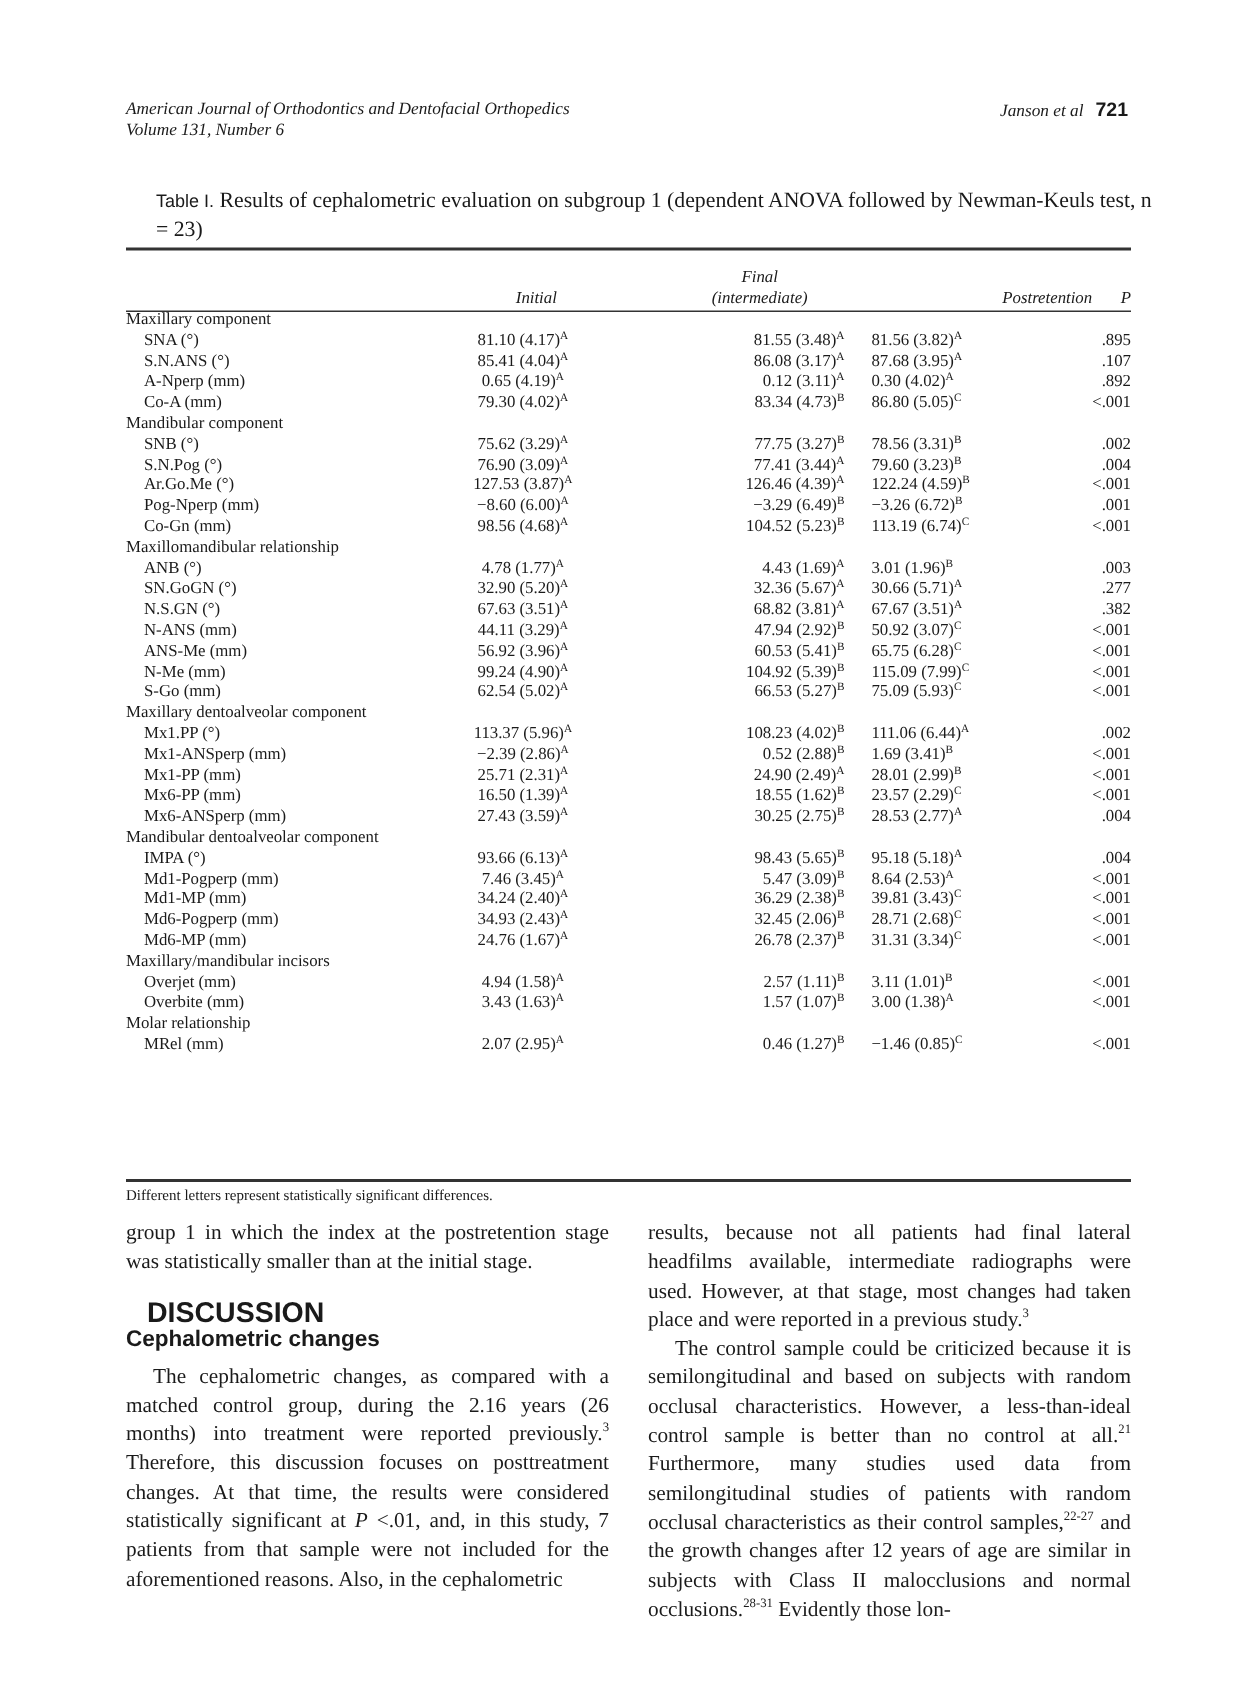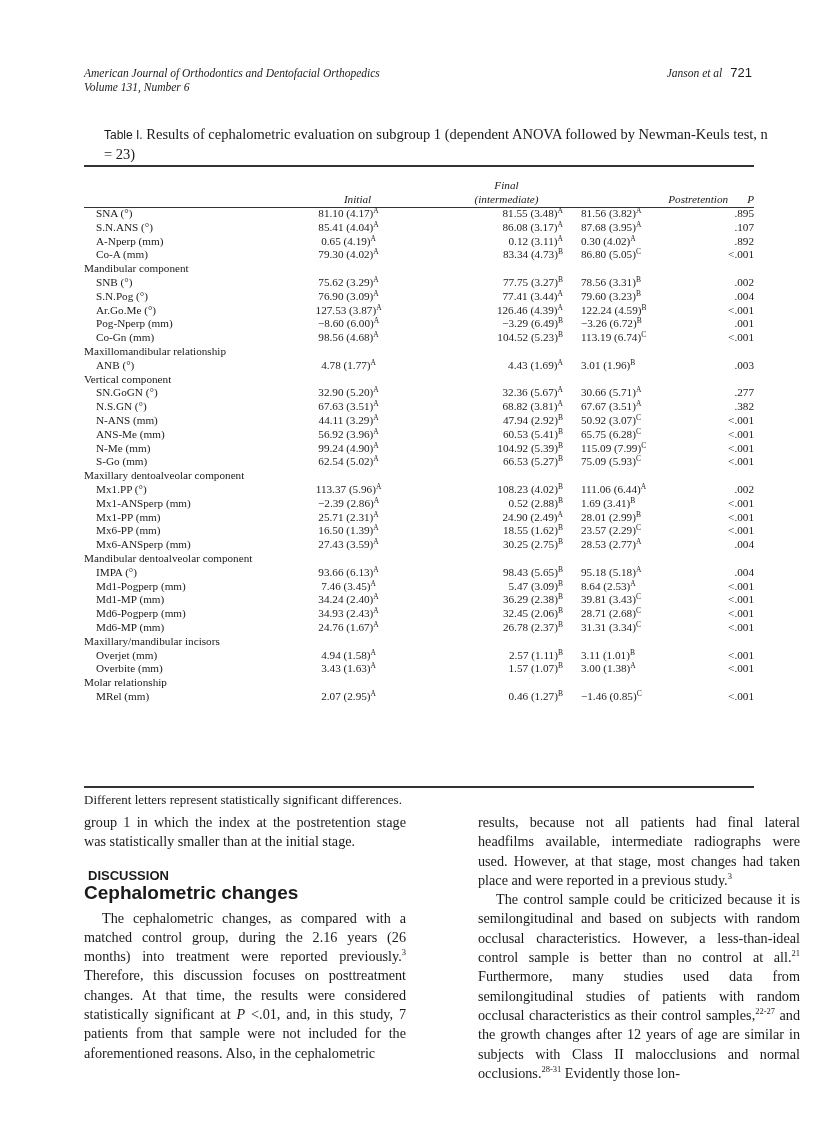--- a/index.html
+++ b/index.html
@@ -1,19 +1,19 @@
 <!DOCTYPE html>
 <html><head>
 <meta charset="utf-8">
 <style>
   html, body { margin: 0; padding: 0; background: #ffffff; }
   body { width: 838px; height: 1122px; position: relative; font-family: "Liberation Serif", serif; color: #1a1a1a; overflow: hidden; }
   .running-head { position: absolute; left: 84px; top: 66px; width: 668px; font-size: 11.5px; line-height: 14px; font-style: italic; }
   .running-head .right { position: absolute; right: 0; top: 0; }
-  .running-head .page-num { font-style: normal; font-weight: normal; font-family: "Liberation Sans", sans-serif; font-size: 13px; margin-left: 8px; }
+  .running-head .page-num { font-style: normal; font-weight: bold; font-family: "Liberation Sans", sans-serif; font-size: 13px; margin-left: 8px; }
   .caption { position: absolute; left: 84px; top: 125px; width: 672px; font-size: 14.5px; line-height: 19px; margin-left: 20px; }
   .caption .tlabel { font-family: "Liberation Sans", sans-serif; font-size: 12px; }
   .rule { position: absolute; left: 84px; width: 670px; background: #333; }
   table.data { position: absolute; left: 84px; top: 172px; width: 670px; border-collapse: collapse; font-size: 11.2px; line-height: 13.8px; }
   table.data th { font-weight: normal; font-style: italic; padding: 0; vertical-align: bottom; height: 35px; }
   table.data td { padding: 0; white-space: nowrap; }
   .c-label { width: 200px; text-align: left; }
   .c-init { width: 140px; text-align: right; padding-right: 2px; }
   .c-final { width: 140px; text-align: right; }
   .c-post { width: 138px; }
@@ -21,28 +21,28 @@
   th.c-init { text-align: center; padding-right: 22px; }
   th.c-final { text-align: center; padding-left: 40px; margin-top: 48px; }
   th.c-post { text-align: right; padding-right: 12px; }
   th.c-p { font-style: normal; padding-right: 2px; }
   tr.group td { padding-left: 0; }
   tr.row td.c-label { padding-left: 12px; }
   tr.row td.c-init, tr.row td.c-final, tr.row td.c-post { padding-right: 18px; }
   tr.row td.c-init { text-align: center; }
   sup { font-size: 7.5px; line-height: 0; vertical-align: 4px; }
   .spacer td { height: 5px; }
-  .footnote { position: absolute; left: 84px; top: 792px; font-size: 13px; }
+  .footnote { position: absolute; left: 84px; top: 792px; font-size: 10px; }
   .col { position: absolute; top: 813px; width: 322px; font-size: 14.2px; line-height: 19.3px; text-align: justify; }
   .col.left { left: 84px; }
-  .col.right { left: 432px; margin-left: 46px; }
+  .col.right { left: 432px; }
   .col p { margin: 0; }
   .col .indent { text-indent: 18px; }
-  .h-sec { font-family: "Liberation Sans", sans-serif; font-weight: bold; font-size: 13px; margin: 15px 0 0 4px; line-height: 17px; }
-  .h-sub { font-family: "Liberation Sans", sans-serif; font-weight: bold; font-size: 19px; margin: 0 0 7px 0; line-height: 18px; }
+  .h-sec { font-family: "Liberation Sans", sans-serif; font-weight: bold; font-size: 19px; margin: 15px 0 0 14px; line-height: 17px; }
+  .h-sub { font-family: "Liberation Sans", sans-serif; font-weight: bold; font-size: 15px; margin: 0 0 7px 0; line-height: 18px; }
   .col sup { font-size: 8.5px; vertical-align: 6px; }
 </style>
 </head>
 <body>
 
 <div class="running-head">
   <div>American Journal of Orthodontics and Dentofacial Orthopedics</div>
   <div>Volume 131, Number 6</div>
   <div class="right">
     <span>Janson et al</span><span class="page-num">721</span>
@@ -65,20 +65,23 @@
       <th class="c-init">Initial</th>
       <th class="c-final">
         <div>Final</div>
         <div>(intermediate)</div>
       </th>
       <th class="c-post">Postretention</th>
       <th class="c-p">P</th>
     </tr>
   </thead>
   <tbody id="tbody">
+      <tr class="group">
+        <td colspan="5">Maxillary component</td>
+      </tr>
       <tr class="row">
         <td class="c-label">SNA (°)</td>
         <td class="c-init"><span>81.10 (4.17)</span><sup>A</sup></td>
         <td class="c-final"><span>81.55 (3.48)</span><sup>A</sup></td>
         <td class="c-post"><span>81.56 (3.82)</span><sup>A</sup></td>
         <td class="c-p">.895</td>
       </tr>
       <tr class="row">
         <td class="c-label">S.N.ANS (°)</td>
         <td class="c-init"><span>85.41 (4.04)</span><sup>A</sup></td>
@@ -140,23 +143,20 @@
       </tr>
       <tr class="group">
         <td colspan="5">Maxillomandibular relationship</td>
       </tr>
       <tr class="row">
         <td class="c-label">ANB (°)</td>
         <td class="c-init"><span>4.78 (1.77)</span><sup>A</sup></td>
         <td class="c-final"><span>4.43 (1.69)</span><sup>A</sup></td>
         <td class="c-post"><span>3.01 (1.96)</span><sup>B</sup></td>
         <td class="c-p">.003</td>
-      </tr>
-      <tr class="group">
-        <td colspan="5">Vertical component</td>
       </tr>
       <tr class="row">
         <td class="c-label">SN.GoGN (°)</td>
         <td class="c-init"><span>32.90 (5.20)</span><sup>A</sup></td>
         <td class="c-final"><span>32.36 (5.67)</span><sup>A</sup></td>
         <td class="c-post"><span>30.66 (5.71)</span><sup>A</sup></td>
         <td class="c-p">.277</td>
       </tr>
       <tr class="row">
         <td class="c-label">N.S.GN (°)</td>

